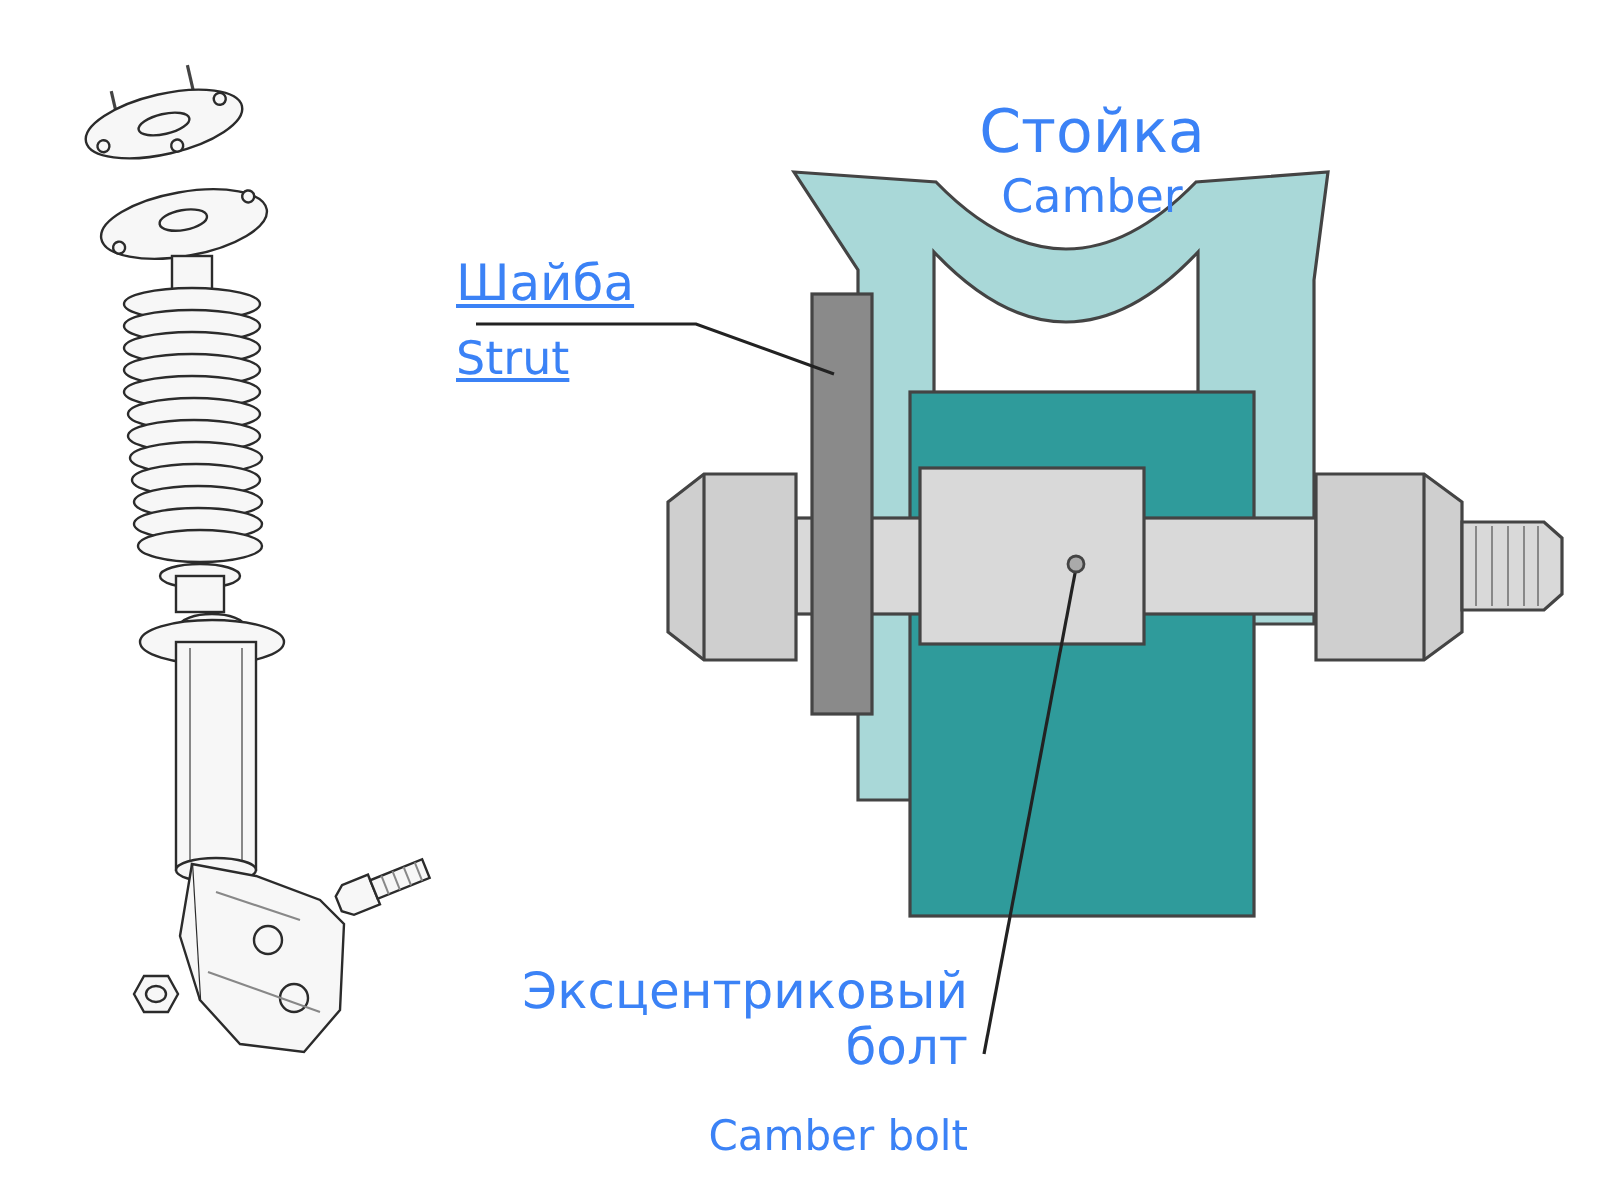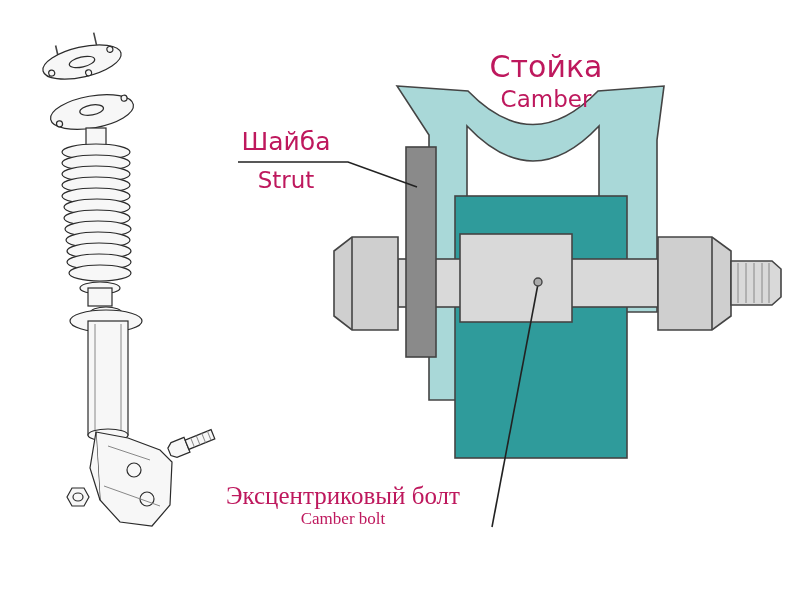--- a/index.html
+++ b/index.html
@@ -1,28 +1,28 @@
 <!DOCTYPE html>
 <html><head>
 <meta charset="utf-8">
 <style>
   html,body{margin:0;padding:0;background:#fff;}
   .canvas{position:relative;width:800px;height:600px;background:#ffffff;overflow:hidden;
           font-family:"DejaVu Sans","Liberation Sans",sans-serif;color:#111;}
   .canvas svg{position:absolute;left:0;top:0;}
-  .label{position:absolute;color:#be185d;line-height:1.1;}
+  .label{position:absolute;color:#3b82f6;line-height:1.1;}
   .title-block{left:446px;top:50px;width:200px;text-align:center;}
   .title-ru{font-size:30px;}
   .title-en{font-size:23px;margin-top:4px;}
-  .washer-block{left:228px;top:128px;width:116px;text-align:center;}
+  .washer-block{left:228px;top:128px;width:116px;text-decoration:underline;}
   .washer-ru{font-size:25px;}
   .washer-en{font-size:23px;margin-top:12px;}
-  .bolt-block{left:202px;top:482px;width:282px;text-align:center;font-family:Liberation Serif, serif;}
+  .bolt-block{left:202px;top:482px;width:282px;text-align:right;}
   .bolt-ru{font-size:25px;}
-  .bolt-en{font-size:17px;}
+  .bolt-en{font-size:21px;margin-top:20px;}
   .outline{stroke:#444;stroke-width:1.6;}
   .lineart{stroke:#2b2b2b;stroke-width:1.2;fill:#f7f7f7;}
   .thin{stroke:#888;stroke-width:1;}
 </style>
 </head>
 <body>
 
 <div class="canvas">
 
   <svg width="800" height="600" viewBox="0 0 800 600">

